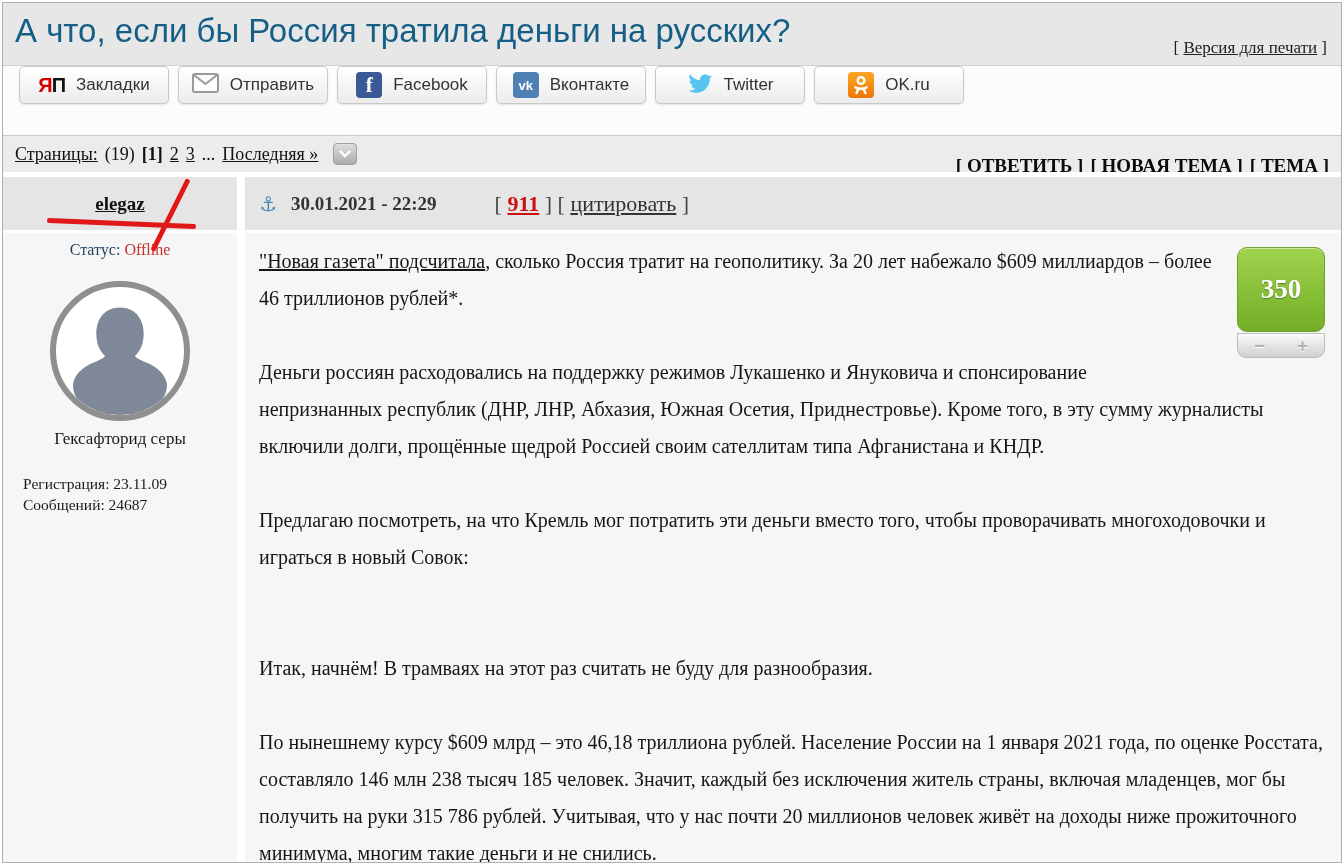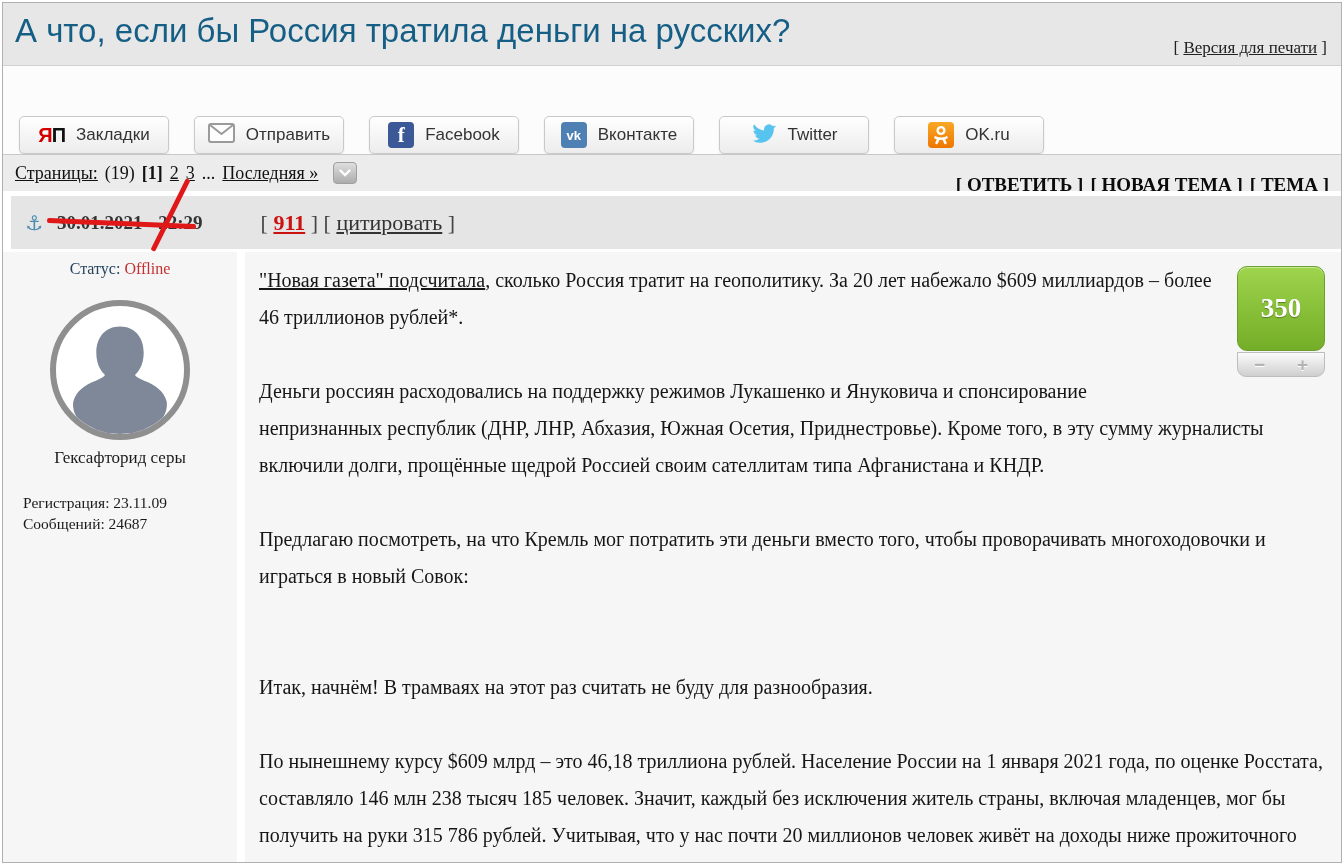--- a/index.html
+++ b/index.html
@@ -11,22 +11,22 @@
   
   .title-row { position:relative; height:63px; background:#e7e7e7;
     border-bottom:1px solid #d0d0d0; flex:none; }
   .page-title { position:absolute; left:12px; top:9px;
     font-family:"Liberation Sans","DejaVu Sans",sans-serif;
     font-size:33px; color:#155e85; white-space:nowrap; }
   .print-link { position:absolute; right:14px; top:13px; font-size:17px; color:#222;margin-top:22px; }
   .print-link .inner { text-decoration:underline; cursor:pointer; }
 
   
-  .share-row { height:88px; background:#fcfcfc; flex:none; display:flex;
-    align-items:flex-end; padding:0 16px;gap:16px; }
+  .share-row { height:69px; background:#fcfcfc; flex:none; display:flex;
+    align-items:flex-start; padding:0 16px; }
   .share-btn { width:150px; height:38px; margin-right:9px; border:1px solid #c9c9c9;
     border-radius:5px; background:linear-gradient(#ffffff,#ececec);
     box-shadow:0 1px 2px rgba(0,0,0,.10); display:flex; align-items:center;
     justify-content:center; gap:11px; cursor:pointer;
     font-family:"Liberation Sans","DejaVu Sans",sans-serif; font-size:17px; color:#333; }
   .yap-logo { font-weight:bold; font-size:20px; letter-spacing:-1px; }
   .yap-logo .ya { color:#d40000; } .yap-logo .pe { color:#111; }
   .sq-icon { width:26px; height:26px; border-radius:4px; display:flex;
     align-items:center; justify-content:center; color:#fff; font-weight:bold; }
   .fb { background:#3b5897; font-family:"Liberation Serif",serif; font-size:21px; }
@@ -172,20 +172,23 @@
     <div class="pag-right">
       <span>[ ОТВЕТИТЬ ]</span>
       <span>[ НОВАЯ ТЕМА ]</span>
       <span>[ ТЕМА ]</span>
     </div>
   </div>
 
   <div class="gap5"></div>
 
   <div class="post-head">
+    <div class="col-left">
+      <span class="author-name">elegaz</span>
+    </div>
     <div class="col-gap"></div>
     <div class="col-right">
       <span class="anchor-ic">⚓</span>
       <span class="post-date">30.01.2021 - 22:29</span>
       <span class="post-num-wrap"><span>[ </span><span class="post-num">911</span><span> ] [ </span><span class="quote-link">цитировать</span><span> ]</span></span>
     </div>
   </div>
 
   <div class="gap3"></div>
 

